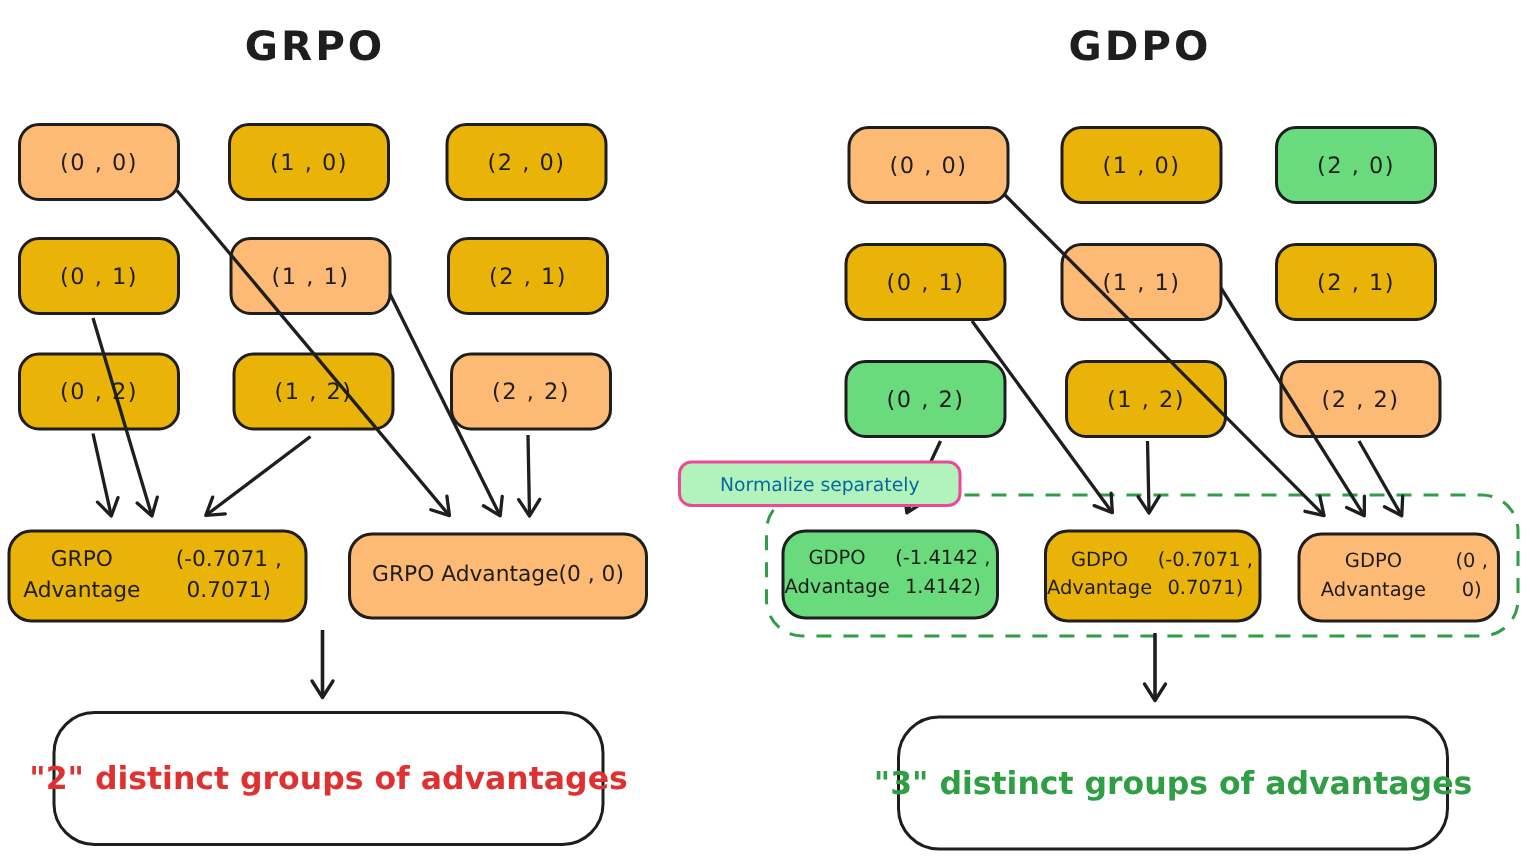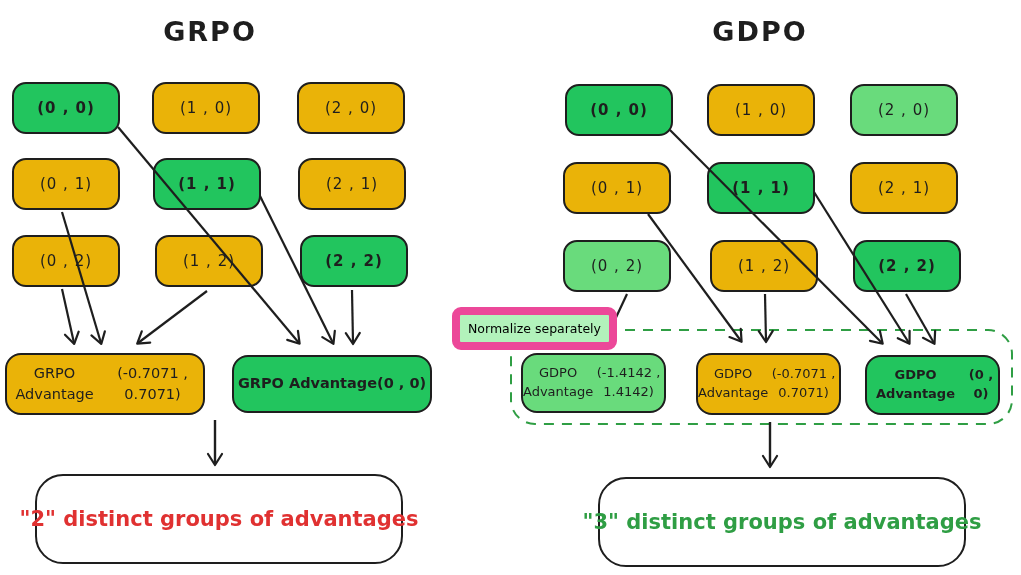--- a/index.html
+++ b/index.html
@@ -28,21 +28,21 @@
     border: 2px solid #1e1e1e;
     border-radius: 14px;
     display: flex;
     align-items: center;
     justify-content: center;
     font-size: 15px;
     color: #1e1e1e;
     letter-spacing: 1px;
   }
   .pink  { background: #eab308; }
-  .gray  { background: #22c55e; font-weight: bold; }
+  .gray  { background: #fdba74; }
   .green { background: #69db7c; }
   .adv {
     position: absolute;
     border: 2px solid #1e1e1e;
     border-radius: 16px;
     display: flex;
     flex-direction: row;
     align-items: center;
     justify-content: center;
     color: #1e1e1e;
@@ -64,26 +64,26 @@
     font-size: 21px;
     font-weight: bold;
     white-space: nowrap;
   }
   .conclusion.red   { color: #e03131; }
   .conclusion.greentxt { color: #2f9e44; }
   .norm-label {
     position: absolute;
     left: 452px;
     top: 307px;
-    padding: 6px 8px;
+    padding: 6px 26px;
     background: #b2f2bb;
-    border: 8px solid #ec4899;
+    border: 2px solid #ec4899;
     border-radius: 9px;
     font-size: 12.5px;
-    color: #000000;
+    color: #0369a1;
     z-index: 6;
     white-space: nowrap;
   }
   #arrows {
     position: absolute;
     left: 0; top: 0;
     z-index: 5;
     pointer-events: none;
   }
   .boxlayer { position: absolute; left: 0; top: 0; z-index: 2; width: 100%; height: 100%; }

